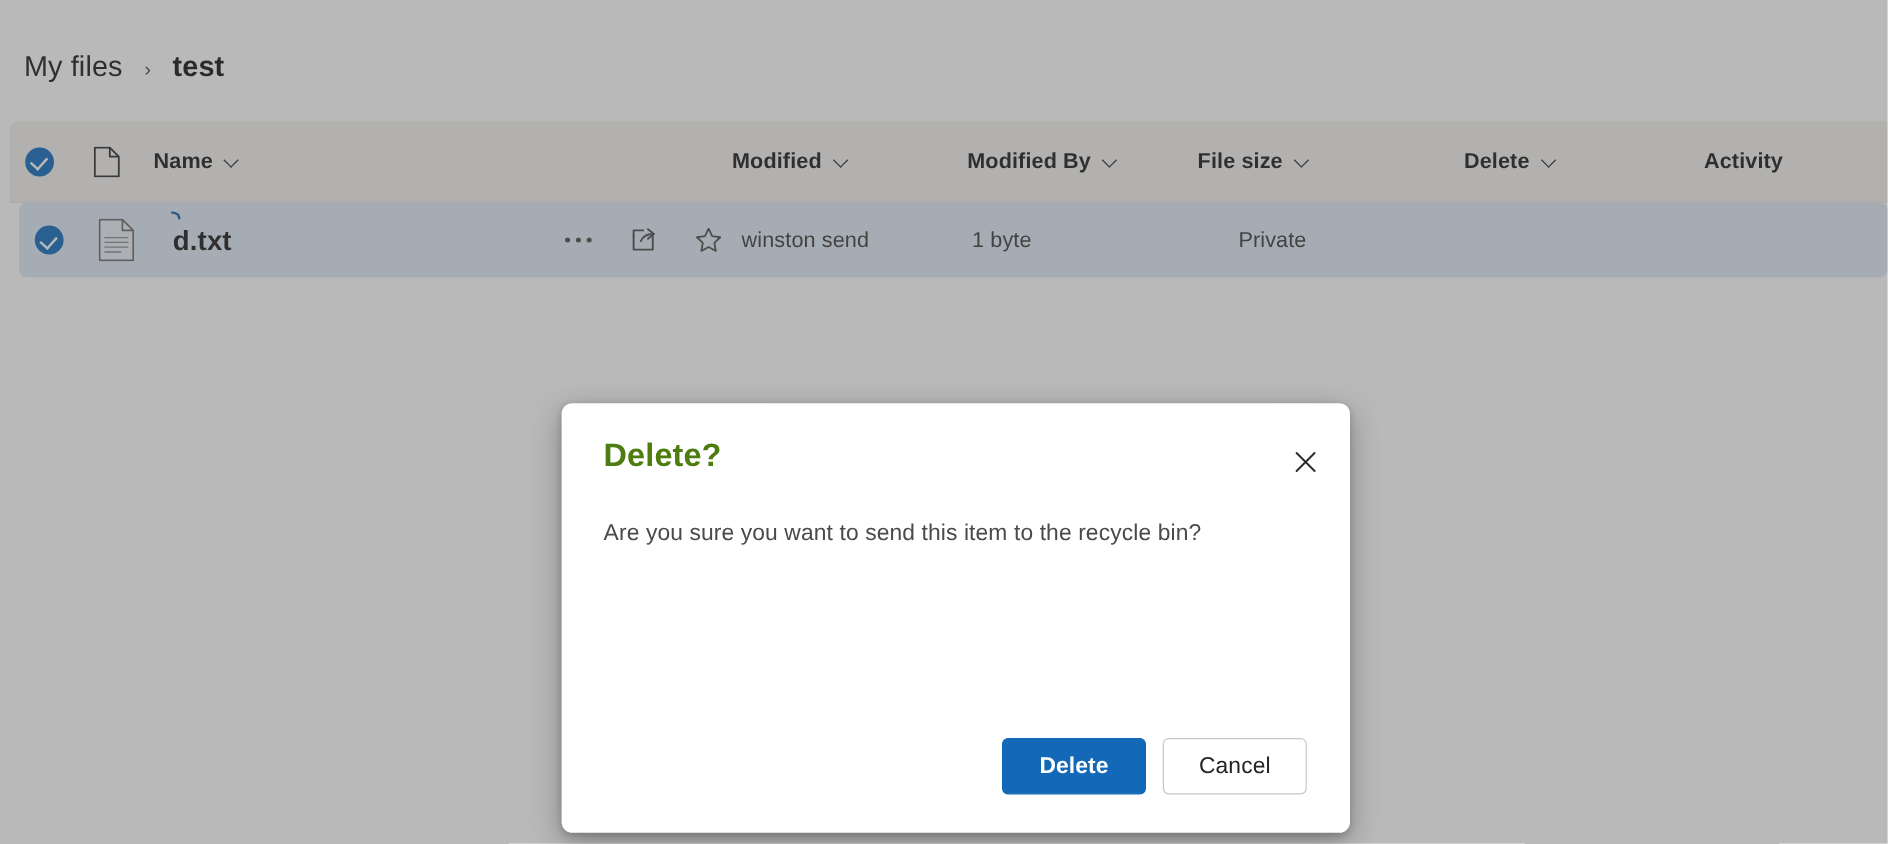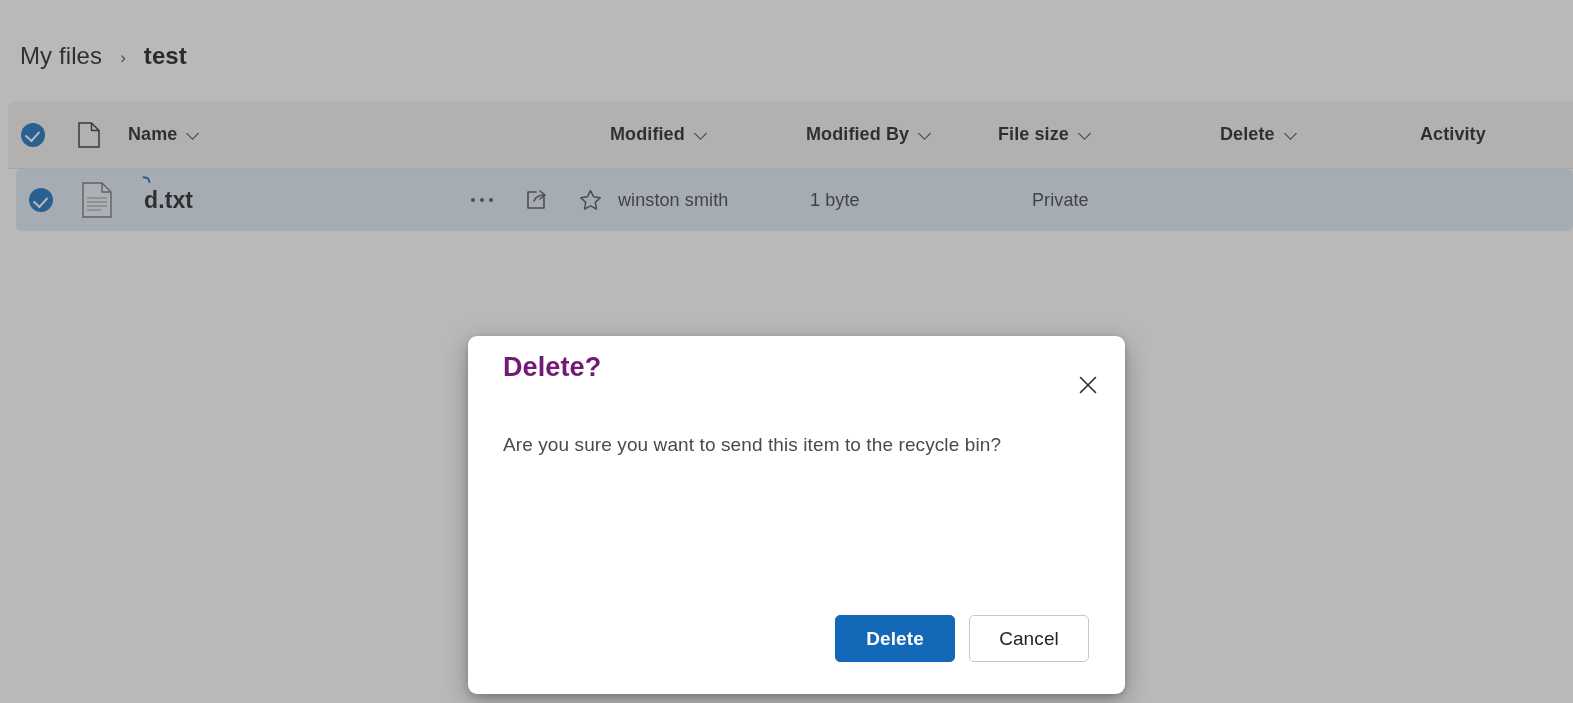--- a/index.html
+++ b/index.html
@@ -179,24 +179,24 @@
     top: 336px;
     width: 657px;
     height: 358px;
     background: #ffffff;
     border-radius: 9px;
     box-shadow: 0 8px 26px rgba(0,0,0,0.28), 0 2px 6px rgba(0,0,0,0.18);
     overflow: hidden;
   }
   .dlg-title {
     position: absolute;
-    left: 35px; top: 16px;
+    left: 35px; top: 28px;
     font-size: 27px;
     font-weight: bold;
-    color: #701a75;
+    color: #4d7c0f;
     letter-spacing: .1px;
   }
   .dlg-close {
     position: absolute;
     right: 18px; top: 30px;
     width: 38px; height: 38px;
     display: flex; align-items: center; justify-content: center;
     cursor: pointer;
     border-radius: 4px;
   }
@@ -345,21 +345,21 @@
           <path d="M10 13c2-5 6-6 10-6" stroke="#4b4b4b" stroke-width="1.6" stroke-linecap="round" stroke-linejoin="round"></path>
           <path d="M16 3l5 4-5 4" stroke="#4b4b4b" stroke-width="1.6" stroke-linecap="round" stroke-linejoin="round"></path>
         </svg>
         <svg class="act-ico" width="25" height="24" viewBox="0 0 25 24" fill="none">
           <path d="M12.5 2.6l3 6.1 6.7 1-4.9 4.7 1.2 6.7-6-3.2-6 3.2 1.2-6.7L2.8 9.7l6.7-1z" stroke="#4b4b4b" stroke-width="1.5" fill="none" stroke-linejoin="round"></path>
         </svg>
       </div>
 
 
       <div class="cell c-modby">
-        <span class="cell-text">winston smith</span>
+        <span class="cell-text">winston send</span>
       </div>
 
       <div class="cell c-size">
         <span class="cell-text">1 byte</span>
       </div>
 
       <div class="cell c-share">
         <span class="cell-text">Private</span>
       </div>
 

